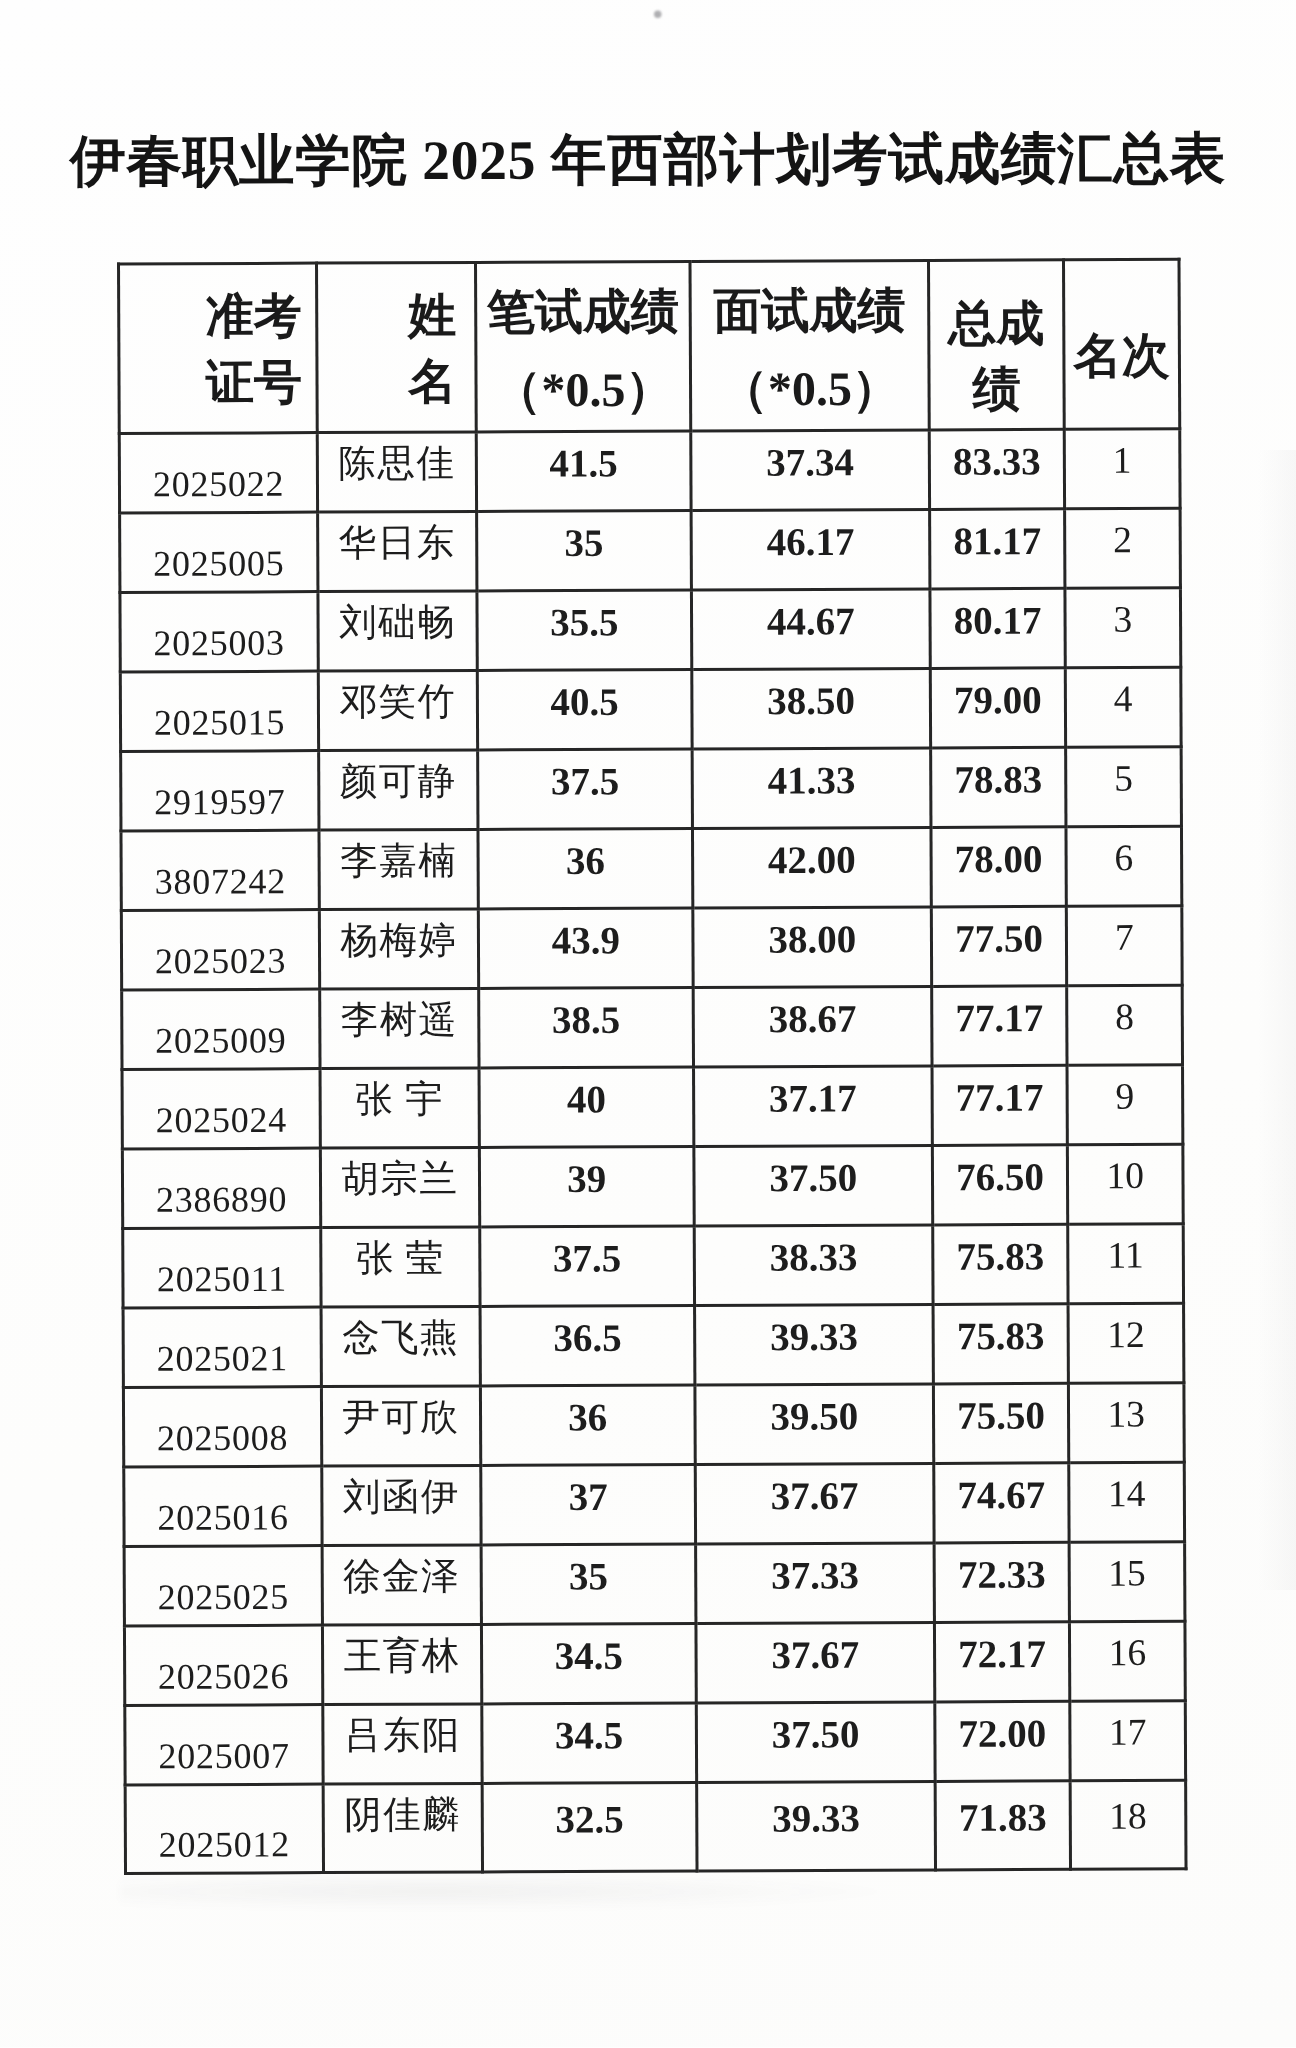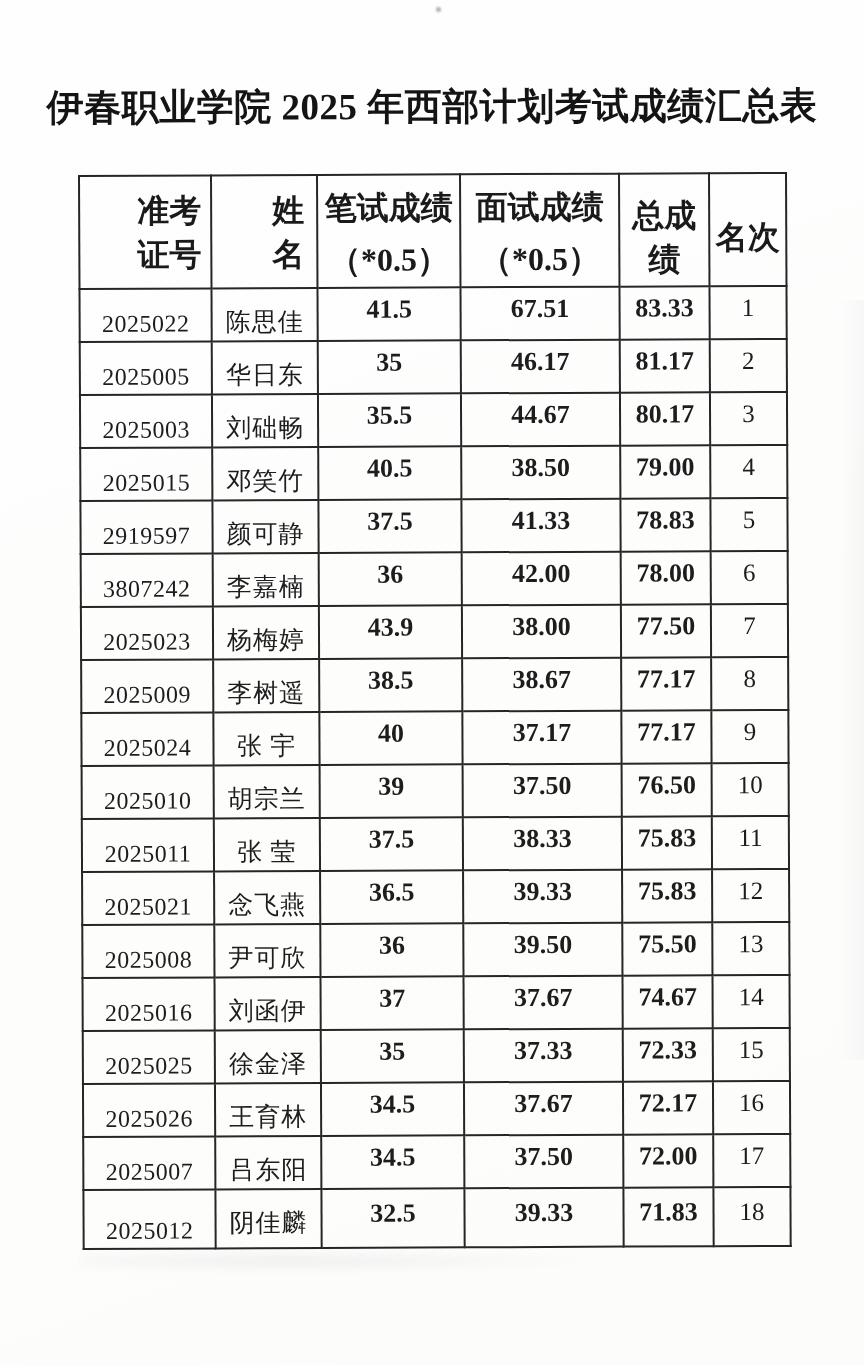--- a/index.html
+++ b/index.html
@@ -108,21 +108,21 @@
   td.cell-id {
     vertical-align: bottom;
     font-size: 24px;
     padding-bottom: 3px;
     letter-spacing: 0.5px;
     text-align: center;
   }
   td.cell-name {
     vertical-align: top;
     font-size: 25px;
-    padding-top: 16px;
+    padding-top: 3px;
     letter-spacing: 1px;
     text-align: center;
   }
   td.cell-score {
     vertical-align: middle;
     font-size: 26px;
     padding-bottom: 10px;
     font-weight: bold;
   }
   td.cell-rank {
@@ -169,21 +169,21 @@
         </th>
         <th class="h-low">总成绩</th>
         <th class="h-low">名次</th>
       </tr>
     </thead>
     <tbody>
     <tr>
       <td class="cell-id">2025022</td>
       <td class="cell-name">陈思佳</td>
       <td class="cell-score">41.5</td>
-      <td class="cell-score">67.51</td>
+      <td class="cell-score">37.34</td>
       <td class="cell-score">83.33</td>
       <td class="cell-rank">1</td>
     </tr>
 
     <tr>
       <td class="cell-id">2025005</td>
       <td class="cell-name">华日东</td>
       <td class="cell-score">35</td>
       <td class="cell-score">46.17</td>
       <td class="cell-score">81.17</td>
@@ -247,21 +247,21 @@
     <tr>
       <td class="cell-id">2025024</td>
       <td class="cell-name">张 宇</td>
       <td class="cell-score">40</td>
       <td class="cell-score">37.17</td>
       <td class="cell-score">77.17</td>
       <td class="cell-rank">9</td>
     </tr>
 
     <tr>
-      <td class="cell-id">2025010</td>
+      <td class="cell-id">2386890</td>
       <td class="cell-name">胡宗兰</td>
       <td class="cell-score">39</td>
       <td class="cell-score">37.50</td>
       <td class="cell-score">76.50</td>
       <td class="cell-rank">10</td>
     </tr>
 
     <tr>
       <td class="cell-id">2025011</td>
       <td class="cell-name">张 莹</td>

